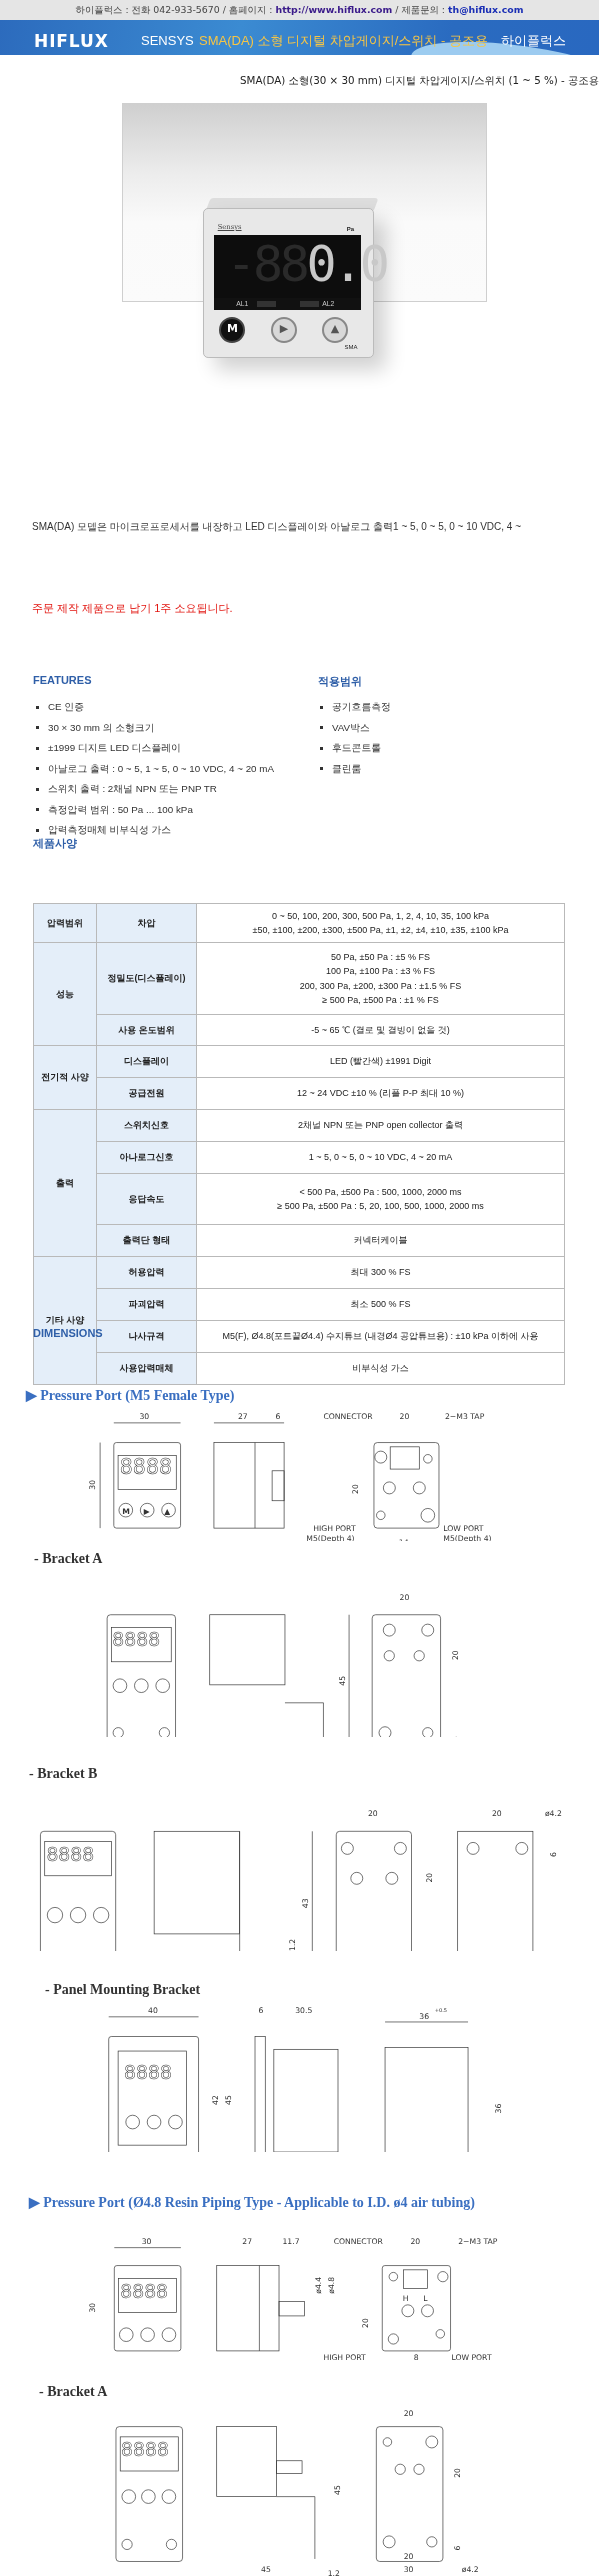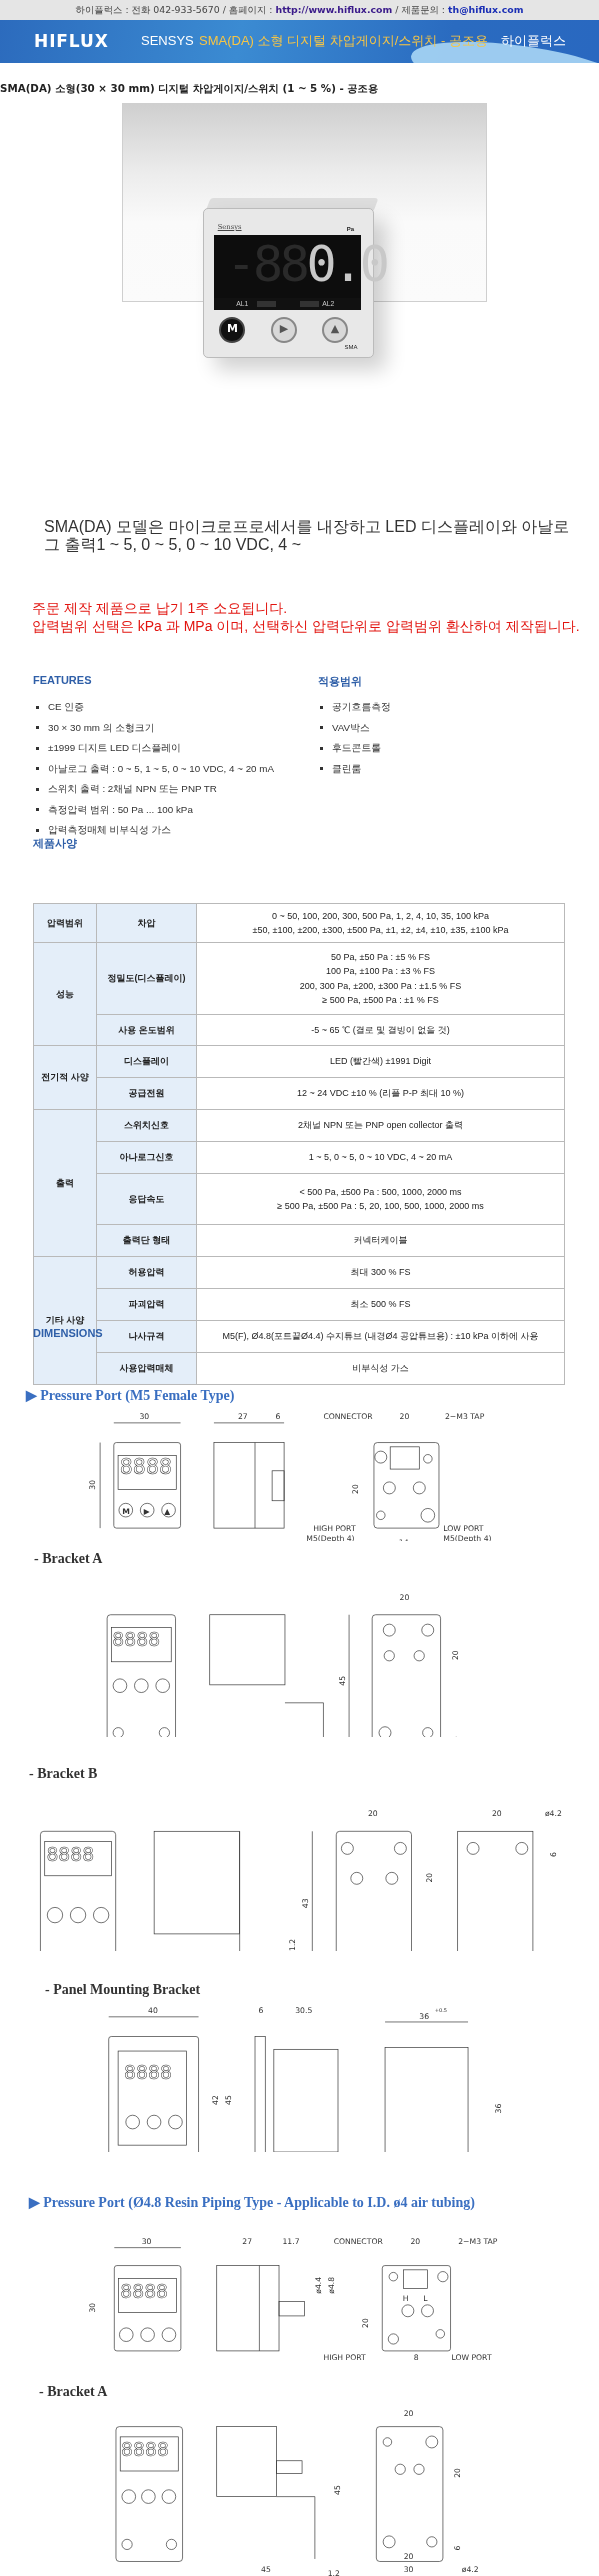--- a/index.html
+++ b/index.html
@@ -1,43 +1,43 @@
 <!DOCTYPE html>
 <html style="font-size:13.7px"><head>
 <meta charset="utf-8">
 <style>
   * { box-sizing: border-box; margin: 0; padding: 0; }
   body { width: 599px; height: 2576px; background: #fff; font-family: "DejaVu Sans", sans-serif; color: #222; position: relative; overflow: hidden; }
   .topbar { height: 19.7px; background: #e5e5e5; text-align: center; font-size: 9.4px; line-height: 19.7px; color: #444; }
   .topbar .link { color: #3a1a8a; font-weight: bold; }
   .topbar .mail { color: #1b2fb5; font-weight: bold; }
-  .header { height: 43px; background: linear-gradient(100deg, #2c6bbd 0%, #3b8bd2 40%, #2a6bc0 75%, #2968c0 100%); position: relative; overflow: hidden; }
+  .header { height: 35px; background: linear-gradient(100deg, #2c6bbd 0%, #3b8bd2 40%, #2a6bc0 75%, #2968c0 100%); position: relative; overflow: hidden; }
   .header .swoosh { position: absolute; right: -34px; top: 26px; width: 223px; height: 51px; background: #a9d6f5; border-radius: 50%; transform: rotate(8deg); opacity: .9; }
   .header .logo { position: absolute; left: 34px; top: 11px; font-family: "DejaVu Sans", sans-serif; font-weight: bold; font-size: 17px; color: #fff; letter-spacing: 0.9px; }
   .header .brand { position: absolute; left: 141px; top: 13px; font-size: 13px; color: #fff; font-family: "Liberation Sans", sans-serif; }
   .header .prod { position: absolute; left: 199px; top: 12px; font-size: 13px; color: #f7c544; font-family: "Liberation Sans", sans-serif; }
   .header .company { position: absolute; right: 33px; top: 12px; font-size: 13px; color: #fff; }
-  .page-title { text-align: left; font-size: 10.3px; margin-top: 19px; color: #222; font-weight: bold; }
+  .page-title { text-align: right; font-size: 10.3px; margin-top: 19px; color: #222; }
   .photo2 { position: absolute; left: 122px; top: 103px; width: 365px; height: 199px; border: 0.9px solid #cfcfcf; background: linear-gradient(#cfcfcf 0%, #ececec 35%, #fafafa 60%, #fbfbfb 100%); }
   .device { position: absolute; left: 80px; top: 94px; width: 171px; height: 158px; }
   .dev-body { position: absolute; left: 0; top: 10.3px; width: 171px; height: 150px; background: #e8e8e8; border-radius: 5.1px; box-shadow: 12px 12px 20.5px rgba(0,0,0,.18); border: 0.9px solid #bbb; }
   .dev-top { position: absolute; left: 5.1px; top: 0px; width: 168px; height: 13.7px; background: #ddd; border-radius: 3.4px; transform: skewX(-20deg); }
   .dev-label { position: absolute; left: 13.7px; top: 13.7px; font-family: "DejaVu Serif", serif; font-size: 6.8px; color: #444; text-decoration: underline; }
   .dev-pa { position: absolute; right: 19px; top: 17px; font-size: 6px; font-weight: bold; color: #222; font-family: "Liberation Sans", sans-serif; }
   .dev-screen { position: absolute; left: 10.3px; top: 26px; width: 147px; height: 63px; background: #0d0d0d; }
   .digits { position: absolute; left: 12px; top: 3.4px; font-family: "DejaVu Sans Mono", monospace; font-size: 50px; line-height: 51px; letter-spacing: -3.4px; }
   .digits .dim { color: #2a2a2a; }
   .digits .lit { color: #c8c8c8; }
   .dev-al { position: absolute; left: 10.3px; top: 89px; width: 147px; height: 12px; background: #111; font-size: 6.8px; color: #ccc; font-family: "Liberation Sans", sans-serif; }
   .dev-al span { position: absolute; top: 1.7px; }
   .dev-btn { position: absolute; top: 108px; width: 26px; height: 26px; border-radius: 50%; border: 2.6px solid #888; background: #d8d8d8; text-align: center; line-height: 20.5px; font-size: 11px; font-weight: bold; }
   .dev-btn.m { background: #111; color: #fff; border-color: #444; }
   .dev-sma { position: absolute; right: 15.4px; top: 135px; font-size: 6px; font-family: "Liberation Sans", sans-serif; color: #222; }
-  .intro { position: absolute; left: 44px; top: 518px; width: 539px; font-size: 16px; line-height: 18px; color: #333; font-family: "Liberation Sans", sans-serif; }
-  .notice { position: absolute; left: 32px; top: 599px; font-size: 14px; line-height: 18px; color: #e2140f; font-family: "Liberation Sans", sans-serif; }
+  .intro { position: absolute; left: 32px; top: 518px; width: 539px; font-size: 10px; line-height: 18px; color: #333; font-family: "Liberation Sans", sans-serif; }
+  .notice { position: absolute; left: 32px; top: 599px; font-size: 11px; line-height: 18px; color: #e2140f; font-family: "Liberation Sans", sans-serif; }
   .sec-title { position: absolute; font-size: 11px; font-weight: bold; color: #2f5fa8; font-family: "Liberation Sans", sans-serif; }
   .flist { position: absolute; list-style: none; font-size: 9.8px; font-family: "Liberation Sans", sans-serif; color: #333; }
   .flist li { height: 20.5px; line-height: 20.5px; padding-left: 12px; position: relative; }
   .flist li::before { content: ""; position: absolute; left: 0; top: 8.6px; width: 3.4px; height: 3.4px; background: #333; }
   table.spec { position: absolute; left: 33px; top: 903px; width: 532px; border-collapse: collapse; font-family: "Liberation Sans", sans-serif; font-size: 9px; }
   table.spec td { border: 0.9px solid #b9b9b9; text-align: center; vertical-align: middle; line-height: 14.5px; padding: 3.4px 1.7px; }
   table.spec td.c1 { background: #e4eef9; font-weight: bold; width: 63px; }
   table.spec td.c2 { background: #e4eef9; font-weight: bold; width: 100px; }
   .dim-sub { position: absolute; font-size: 14px; font-weight: bold; color: #3a6fc1; font-family: Liberation Serif, serif; }
   .dim-sub.black { color: #333; }
@@ -88,21 +88,20 @@
       <div class="dev-sma">SMA</div>
     </div>
   </div>
 </div>
 
 <div class="intro">
   <div>SMA(DA) 모델은 마이크로프로세서를 내장하고 LED 디스플레이와 아날로그 출력1 ~ 5, 0 ~ 5, 0 ~ 10 VDC, 4 ~</div>
 </div>
 <div class="notice">
   <div>주문 제작 제품으로 납기 1주 소요됩니다.</div>
-  <div>압력범위 선택은 kPa 과 MPa 이며, 선택하신 압력단위로 압력범위 환산하여 제작됩니다.</div>
 </div>
 
 <div class="sec-title" style="left:33px;top:674px">FEATURES</div>
 <ul class="flist" style="left:36px;top:697px">
   <li>CE 인증</li>
   <li>30 × 30 mm 의 소형크기</li>
   <li>±1999 디지트 LED 디스플레이</li>
   <li>아날로그 출력 : 0 ~ 5, 1 ~ 5, 0 ~ 10 VDC, 4 ~ 20 mA</li>
   <li>스위치 출력 : 2채널 NPN  또는 PNP TR</li>
   <li>측정압력 범위 : 50 Pa  ... 100 kPa</li>

